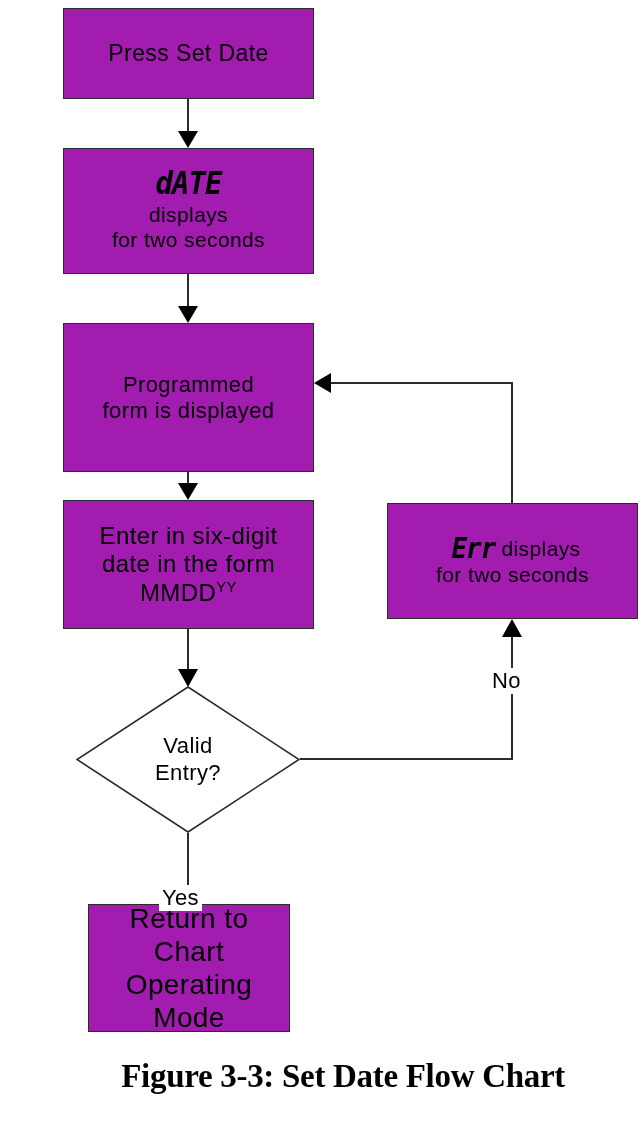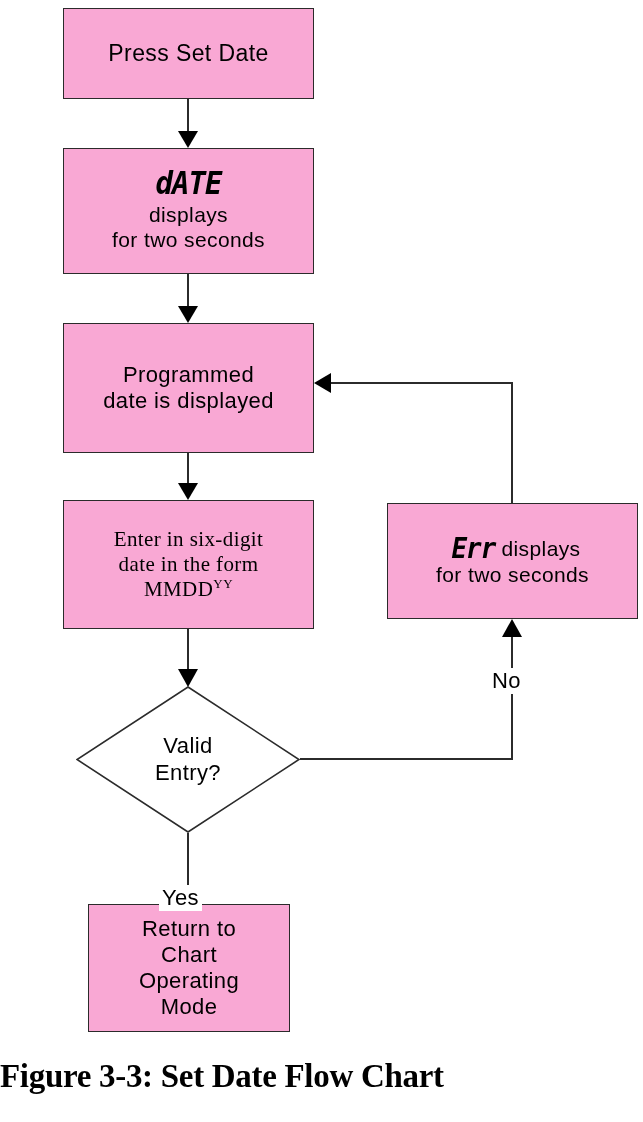--- a/index.html
+++ b/index.html
@@ -21,21 +21,21 @@
     left: 0;
     top: 0;
     width: 643px;
     height: 1122px;
   }
 
   .node {
     position: absolute;
     box-sizing: border-box;
     border: 1.5px solid #2b2b2b;
-    background: #f9a8d4;
+    background: #a21caf;
     display: flex;
     flex-direction: column;
     align-items: center;
     justify-content: center;
     text-align: center;
     font-family: "Liberation Sans", sans-serif;
     color: #000000;
     line-height: 1.18;
     letter-spacing: 0.4px;
   }
@@ -50,38 +50,37 @@
     left: 63px; top: 8px; width: 251px; height: 91px;
     font-size: 23px;
   }
 
   #node-date-displays {
     left: 63px; top: 148px; width: 251px; height: 126px;
     font-size: 21px;
   }
 
   #node-programmed-date {
-    left: 63px; top: 323px; width: 251px; height: 130px;
+    left: 63px; top: 323px; width: 251px; height: 149px;
     font-size: 22px;
   }
 
   #node-enter-date {
     left: 63px; top: 500px; width: 251px; height: 129px;
-    font-size: 21px;
-    font-family: Liberation Serif, serif;
+    font-size: 24px;
   }
 
   #node-err-displays {
     left: 387px; top: 503px; width: 251px; height: 116px;
     font-size: 21px;
   }
 
   #node-return-normal {
     left: 88px; top: 904px; width: 202px; height: 128px;
-    font-size: 22px;
+    font-size: 28px;
   }
 
   
   .lcd {
     font-family: "DejaVu Sans Mono", monospace;
     font-weight: bold;
     font-style: italic;
     font-size: 27px;
     letter-spacing: -1px;
     line-height: 1;
@@ -138,21 +137,21 @@
   }
   #edge-label-yes { left: 159px; top: 885px; }
   #edge-label-no  { left: 489px; top: 668px; }
 
   
   #figure-caption {
     position: absolute;
     left: 0;
     top: 1058px;
     width: 565px;
-    text-align: left;
+    text-align: right;
     font-family: "Liberation Serif", serif;
     font-weight: bold;
     font-size: 33px;
     letter-spacing: -0.3px;
     color: #000;
     white-space: nowrap;
   }
 </style>
 </head>
 <body>
@@ -205,21 +204,21 @@
 </div>
 
 <div class="node" id="node-date-displays">
   <span class="lcd">dATE</span>
   <span class="line">displays</span>
   <span class="line">for two seconds</span>
 </div>
 
 <div class="node" id="node-programmed-date">
   <span class="line">Programmed</span>
-  <span class="line">date is displayed</span>
+  <span class="line">form is displayed</span>
 </div>
 
 <div class="node" id="node-enter-date">
   <span class="line">Enter in six-digit</span>
   <span class="line">date in the form</span>
   <span class="line"><span>MMDD</span><sup class="yy">YY</sup></span>
 </div>
 
 <div class="node" id="node-err-displays">
   <span class="line err-line">

